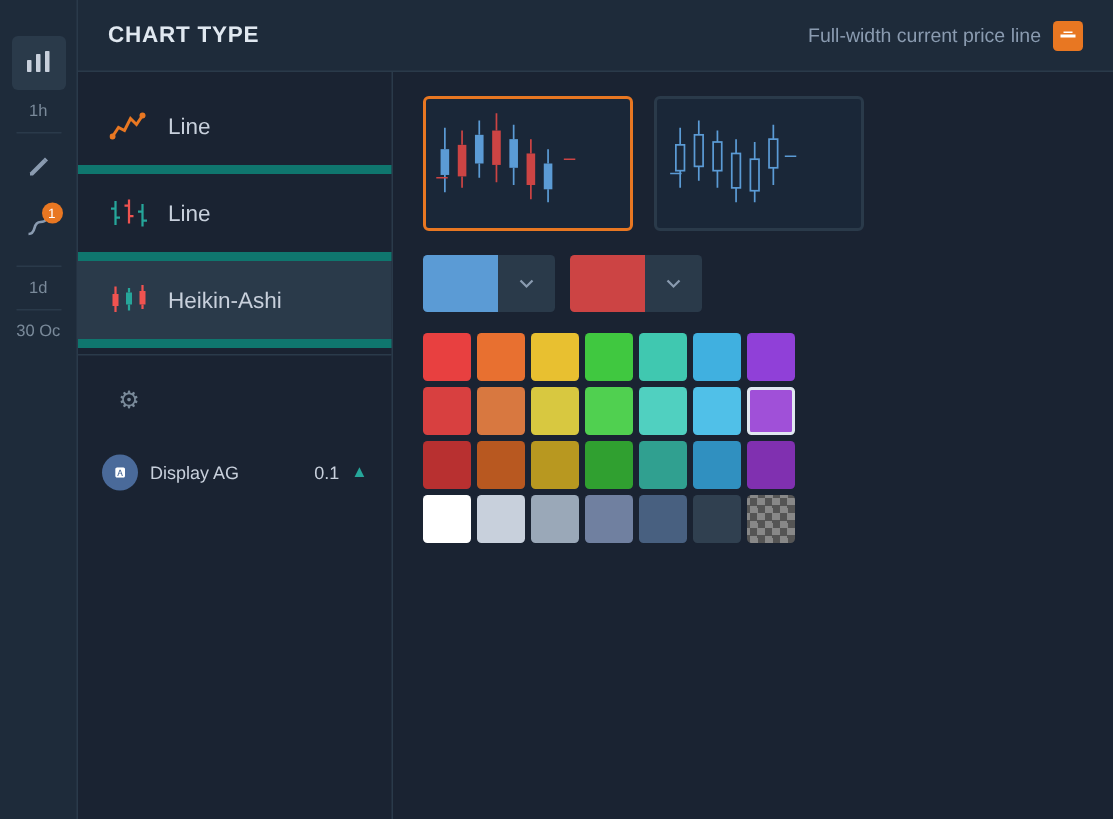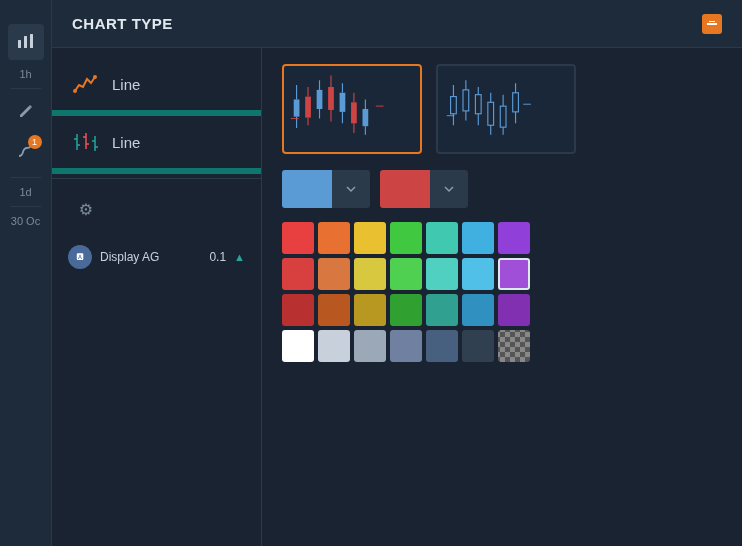--- a/index.html
+++ b/index.html
@@ -319,20 +319,21 @@
   <div class="time-label">1d</div>
   <div class="sidebar-divider"></div>
   <div class="time-label">30 Oc</div>
 </div>
 
 <div class="main">
 
   <div class="header">
     <span class="header-title">CHART TYPE</span>
     <div class="header-right">
+      <span>Full-width current price line</span>
       <div class="price-line-toggle">
         <svg width="12" height="12" viewBox="0 0 12 12">
           <rect x="1" y="5" width="10" height="2" fill="white"></rect>
           <rect x="3" y="3" width="6" height="1" fill="white"></rect>
         </svg>
       </div>
     </div>
   </div>
 
   <div class="content">
@@ -361,20 +362,36 @@
             <line x1="10" y1="6" x2="13" y2="6" stroke="#ef5350" stroke-width="1.5"></line>
             <line x1="13" y1="13" x2="16" y2="13" stroke="#ef5350" stroke-width="1.5"></line>
             <line x1="22" y1="5" x2="22" y2="20" stroke="#26a69a" stroke-width="1.5"></line>
             <line x1="19" y1="10" x2="22" y2="10" stroke="#26a69a" stroke-width="1.5"></line>
             <line x1="22" y1="16" x2="25" y2="16" stroke="#26a69a" stroke-width="1.5"></line>
           </svg>
         </div>
         <span class="chart-type-label">Line</span>
       </div>
 
+      <div class="chart-type-item active">
+        <div class="icon-container">
+          <svg width="26" height="22" viewBox="0 0 26 22">
+            <line x1="4" y1="2" x2="4" y2="7" stroke="#ef5350" stroke-width="1.5"></line>
+            <rect x="2" y="7" width="4" height="8" fill="#ef5350"></rect>
+            <line x1="4" y1="15" x2="4" y2="19" stroke="#ef5350" stroke-width="1.5"></line>
+            <line x1="13" y1="3" x2="13" y2="6" stroke="#26a69a" stroke-width="1.5"></line>
+            <rect x="11" y="6" width="4" height="8" fill="#26a69a"></rect>
+            <line x1="13" y1="14" x2="13" y2="18" stroke="#26a69a" stroke-width="1.5"></line>
+            <line x1="22" y1="1" x2="22" y2="5" stroke="#ef5350" stroke-width="1.5"></line>
+            <rect x="20" y="5" width="4" height="9" fill="#ef5350"></rect>
+            <line x1="22" y1="14" x2="22" y2="17" stroke="#ef5350" stroke-width="1.5"></line>
+          </svg>
+        </div>
+        <span class="chart-type-label">Heikin-Ashi</span>
+      </div>
 
       <div style="padding: 12px 16px; display:flex; align-items:center; gap:8px; border-top: 1px solid #2a3a4a; margin-top: 4px;">
         <div class="gear-btn">⚙</div>
       </div>
       <div style="padding: 6px 16px; display:flex; align-items:center; gap:8px;">
         <div class="adidas-logo">🅰</div>
         <span class="company-name">Display AG</span>
         <span class="price-val">0.1</span>
         <span class="price-up">▲</span>
       </div>

